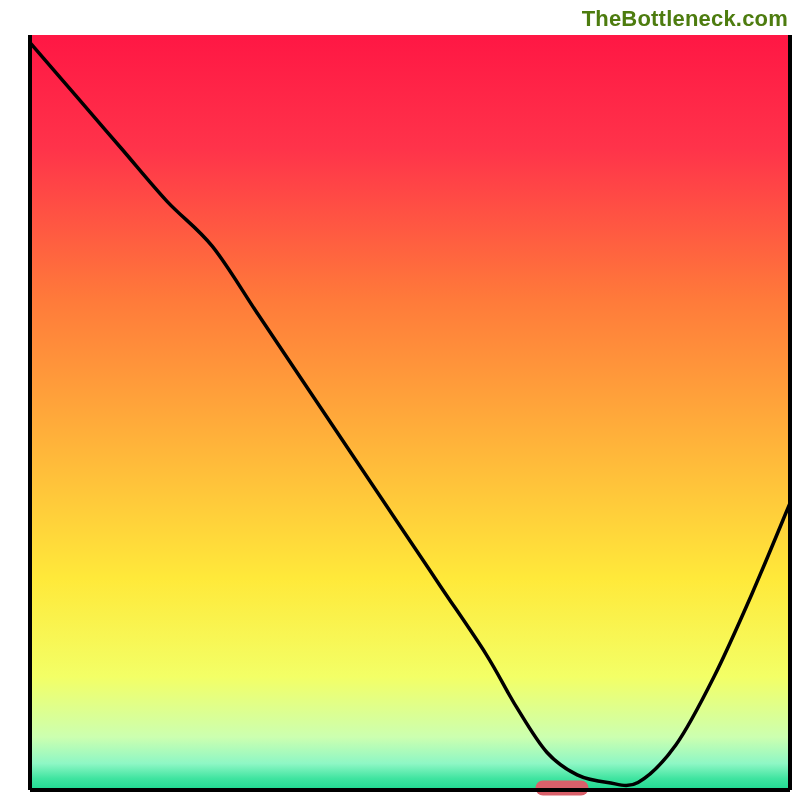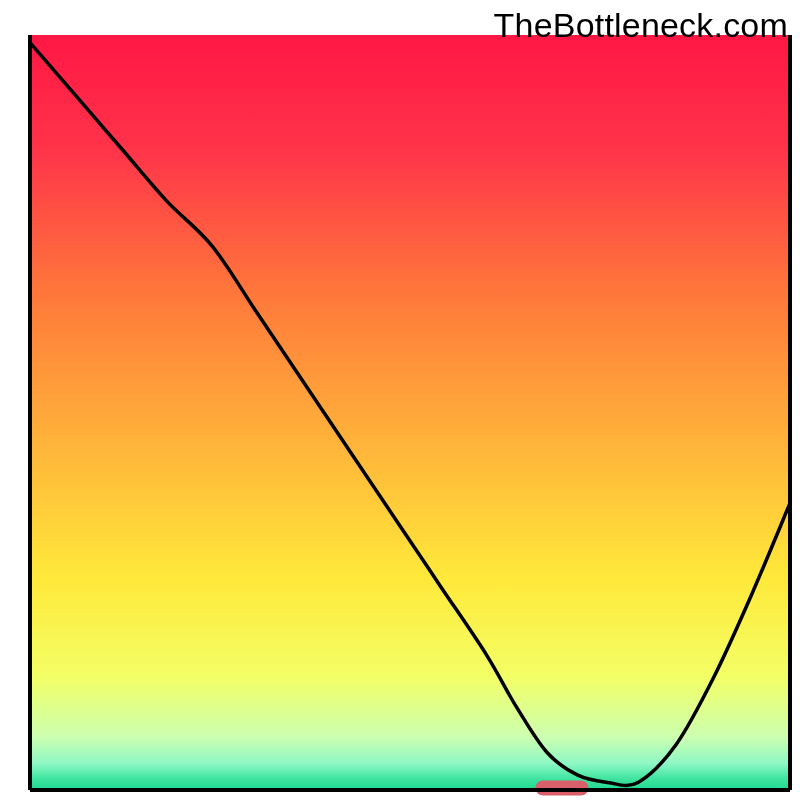--- a/index.html
+++ b/index.html
@@ -12,23 +12,23 @@
   }
   .chart-container {
     position: relative;
     width: 800px;
     height: 800px;
   }
   .watermark {
     position: absolute;
     top: 6px;
     right: 12px;
-    color: #000000;
-    font-size: 34px;
-    font-weight: 400;
+    color: #4d7c0f;
+    font-size: 22px;
+    font-weight: 700;
     letter-spacing: 0.2px;
     z-index: 10;
   }
   svg.plot {
     position: absolute;
     top: 0;
     left: 0;
     width: 800px;
     height: 800px;
   }

